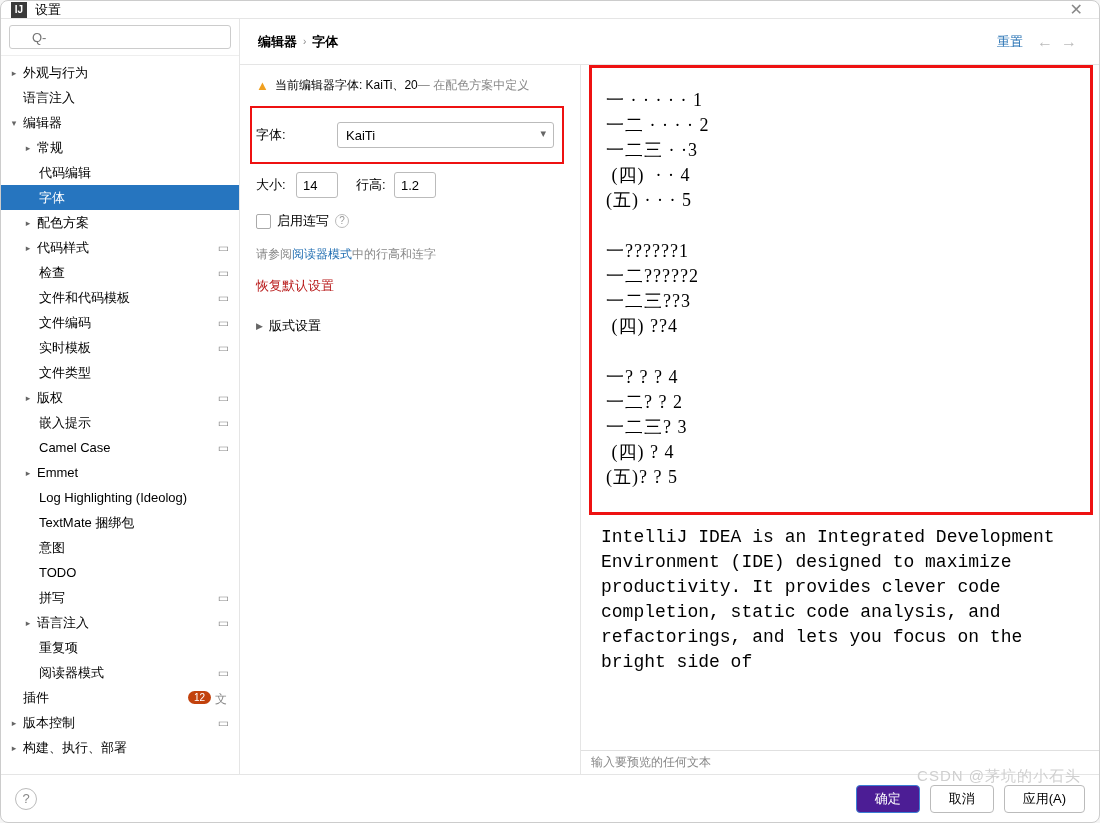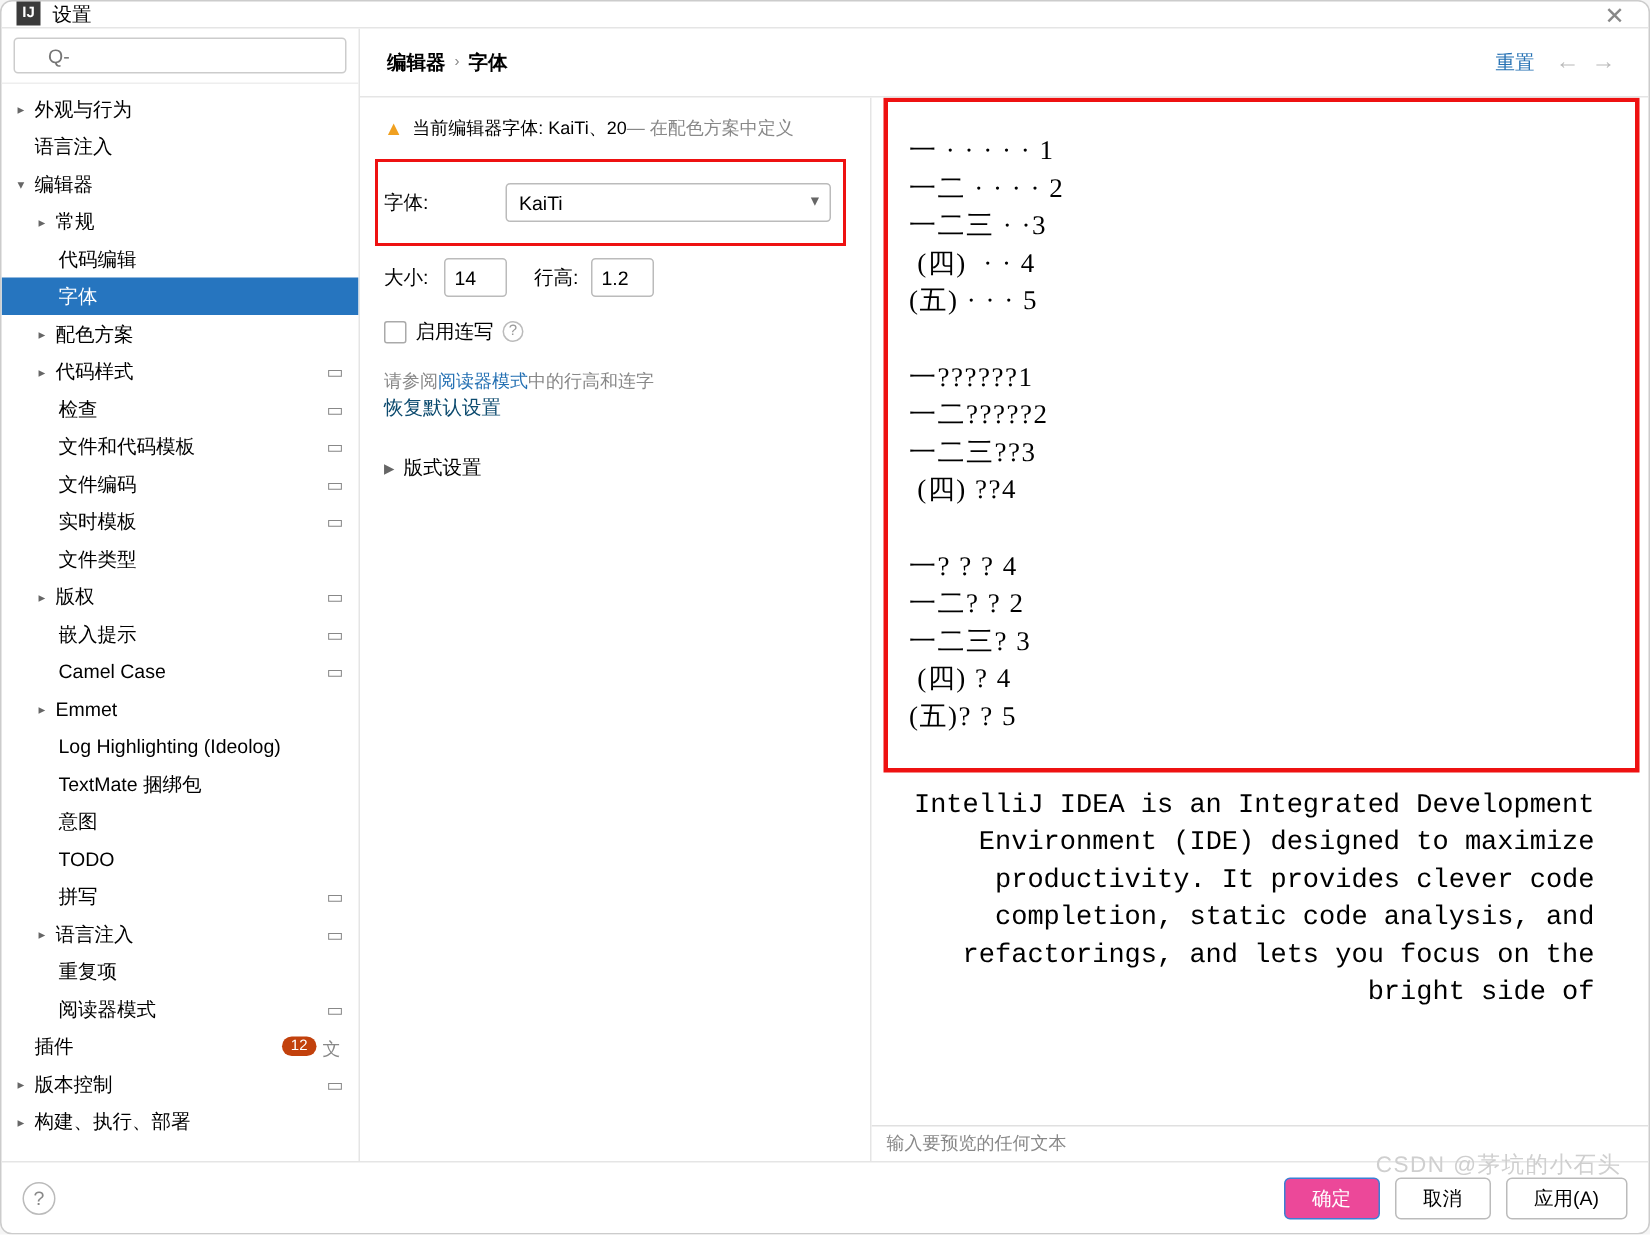--- a/index.html
+++ b/index.html
@@ -18,20 +18,21 @@
   background: #fff;
   border: 1px solid #ccc;
   border-radius: 8px;
   display: flex;
   flex-direction: column;
   position: relative;
 }
 .titlebar {
   height: 18px;
   display: flex;
+  align-items: center;
   padding: 0 10px;
   border-bottom: 1px solid #e5e5e5;
 }
 .titlebar .logo {
   width: 16px; height: 16px;
   background: #3a3a3a;
   color: #fff;
   font-size: 10px;
   text-align: center;
   line-height: 16px;
@@ -208,21 +209,21 @@
   border: 1px solid #bbb;
   border-radius: 50%;
   color: #999;
   font-size: 10px;
   text-align: center;
   line-height: 12px;
   margin-left: 6px;
 }
 .hint-row { color: #888; font-size: 12px; margin-top: 16px; }
 .link { color: #2470b3; cursor: pointer; }
-.restore { color: #0c4a6e; cursor: pointer; display: inline-block; }
+.restore { color: #b91c1c; cursor: pointer; margin-top: 14px; display: inline-block; }
 .typo-row { display: flex; align-items: center; margin-top: 22px; cursor: pointer; }
 .typo-chev { color: #666; font-size: 9px; margin-right: 6px; }
 .preview-col {
   flex: 1;
   display: flex;
   flex-direction: column;
   overflow: hidden;
   border-left: 1px solid #e5e5e5;
 }
 .preview-scroll {
@@ -240,23 +241,22 @@
   font-size: 18px;
   line-height: 25px;
   letter-spacing: 1px;
   white-space: pre;
 }
 .blank-gap { height: 26px; }
 .prev-desc {
   font-family: "KaiTi", "Courier New", monospace;
   font-size: 18px;
   line-height: 25px;
-  padding: 0 36px 6px 20px;
+  padding: 0 20px 6px 20px;
   color: #000;
-  text-align: right;
 }
 .prev-hint-bar {
   height: 24px;
   border-top: 1px solid #e0e0e0;
   font-size: 12px;
   color: #888;
   padding: 3px 10px;
 }
 .footer {
   height: 48px;
@@ -278,21 +278,21 @@
 .btn {
   height: 28px;
   padding: 0 18px;
   border: 1px solid #bbb;
   border-radius: 4px;
   background: #fff;
   margin-left: 10px;
   cursor: pointer;
   font-size: 13px;
 }
-.btn.primary { background: #ec4899; border-color: #3b7fd4; color: #fff; }
+.btn.primary { background: #4c1d95; border-color: #3b7fd4; color: #fff; }
 .watermark {
   position: absolute;
   right: 18px;
   bottom: 36px;
   color: #cfcfcf;
   font-size: 15px;
   pointer-events: none;
   letter-spacing: 1px;
 }
 </style>

